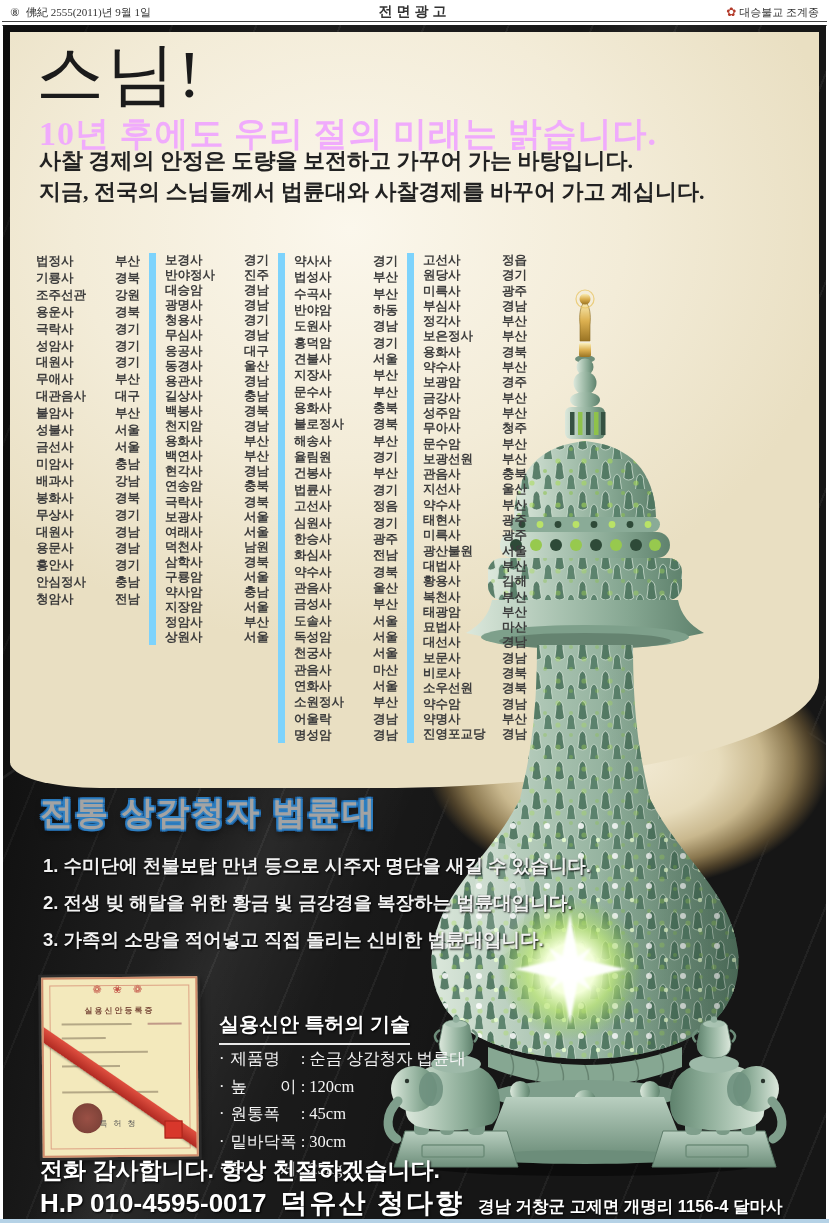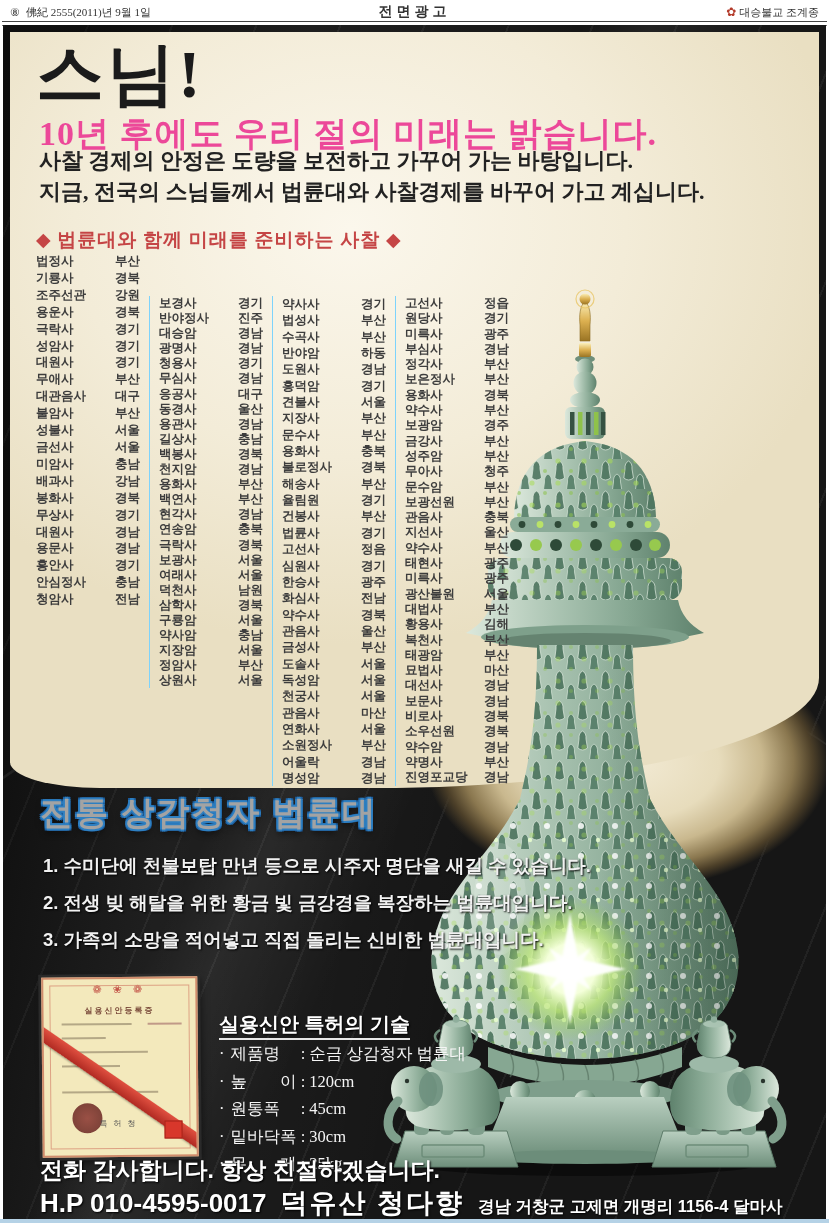--- a/index.html
+++ b/index.html
@@ -28,31 +28,31 @@
   }
   .arc{position:absolute;left:-180px;top:620px;width:1150px;height:760px;border-radius:50%;
     border-top:4px solid rgba(255,255,255,0.07);transform:rotate(-7deg);z-index:1;}
   .halo{position:absolute;left:385px;top:588px;width:480px;height:300px;border-radius:50%;z-index:2;
     background:radial-gradient(closest-side,#f2ead4 0%,#e7dcbc 38%,#c9b88e 56%,#8a774f 69%,#4d4029 77%,rgba(30,25,16,0) 84%);}
   .cream{position:absolute;top:7px;left:7px;right:7px;height:756px;z-index:3;
     background:radial-gradient(ellipse 62% 55% at 42% 26%, #fbf7ec 0%, #f3ecd8 55%, #e9dfc2 100%);
     border-bottom-left-radius:90px 26px;border-bottom-right-radius:55% 110px;}
   
   .hero-title{position:absolute;left:33px;top:4px;z-index:6;font-family:"Liberation Serif","DejaVu Serif",serif;
-    font-size:68px;font-weight:bold;color:#1b1b1b;letter-spacing:3px;}
+    font-size:68px;font-weight:normal;color:#1b1b1b;letter-spacing:3px;}
   .hero-sub{position:absolute;left:36px;top:86px;z-index:6;font-family:"Liberation Serif","DejaVu Serif",serif;
-    font-size:34px;font-weight:bold;color:#ec4899;letter-spacing:1px;}
+    font-size:34px;font-weight:bold;color:#f0abfc;letter-spacing:1px;}
   .hero-body{position:absolute;left:36px;top:120px;z-index:6;font-family:"Liberation Serif","DejaVu Serif",serif;
     font-size:22px;font-weight:bold;color:#222;line-height:31px;}
   
   .list-heading{position:absolute;left:33px;top:202px;z-index:6;font-family:"Liberation Serif","DejaVu Serif",serif;
     font-size:19px;font-weight:bold;color:#c54545;letter-spacing:1px;}
   .temple-list{position:absolute;left:24px;top:228px;z-index:6;display:flex;align-items:flex-start;}
   .temple-col{padding:0 9px;}
-  .temple-col + .temple-col{border-left:1px solid #7dd3fc;margin-top:43px;}
+  .temple-col + .temple-col{border-left:7px solid #7dd3fc;}
   .temple-row{display:flex;align-items:baseline;width:104px;font-size:12.5px;font-weight:bold;color:#3d3d3d;white-space:nowrap;}
   .c0 .temple-row{line-height:16.9px;}
   .c1 .temple-row{line-height:15.1px;}
   .c2 .temple-row{line-height:16.35px;}
   .c3 .temple-row{line-height:15.3px;}
   .t-name{display:inline-block;width:62px;text-align:justify;text-align-last:justify;}
   .t-region{margin-left:auto;}
   
   .product-heading{position:absolute;left:37px;top:766px;z-index:6;font-size:33px;font-weight:800;color:#a3a3a3;letter-spacing:2px;
     text-shadow:2px 0 0 #2e7fc1,-2px 0 0 #2e7fc1,0 2px 0 #2e7fc1,0 -2px 0 #2e7fc1,2px 2px 0 #1c5fa0,-2px 2px 0 #1c5fa0,2px -2px 0 #1c5fa0,-2px -2px 0 #1c5fa0,0 4px 7px rgba(0,0,0,0.7);}
@@ -65,21 +65,21 @@
   .cert-flourish{position:absolute;top:4px;left:0;right:0;text-align:center;color:#c4574a;font-size:11px;letter-spacing:4px;}
   .cert-title{position:absolute;top:26px;left:0;right:0;text-align:center;font-size:8px;font-weight:bold;color:#7a4a3a;letter-spacing:2px;}
   .cert-line{position:absolute;left:18px;height:2px;background:#b4a886;}
   .cert-line.r{left:auto;right:14px;background:#c09a88;}
   .cert-ribbon{position:absolute;width:260px;height:13px;background:linear-gradient(#e05040,#b02a22);left:-60px;top:98px;transform:rotate(35deg);box-shadow:0 1px 2px rgba(0,0,0,.3);}
   .cert-seal{position:absolute;left:28px;bottom:22px;width:30px;height:30px;border-radius:50%;background:radial-gradient(#8a3530,#5d1f1c);opacity:.85;}
   .cert-stamp{position:absolute;right:14px;bottom:16px;width:16px;height:16px;background:#d8372b;border:1px solid #a32318;}
   .cert-footer{position:absolute;bottom:26px;left:0;right:0;text-align:center;font-size:8px;letter-spacing:6px;color:#555;}
   
   .patent{position:absolute;left:216px;top:986px;z-index:6;color:#fff;}
-  .patent-heading{font-size:20px;font-weight:800;border-bottom:2px solid #e8e8e8;display:inline-block;
+  .patent-heading{font-size:20px;font-weight:800;border-bottom:2px solid #e8e8e8;padding-bottom:5px;display:inline-block;
     text-shadow:1px 1px 2px #000;}
   .specs{margin-top:0;font-family:"Liberation Serif","DejaVu Serif",serif;font-size:16.5px;line-height:27.5px;color:#f5f5f5;}
   .spec-label{display:inline-block;min-width:66px;text-align:justify;text-align-last:justify;}
   .spec-bullet{margin-right:6px;}
   
   .contact-msg{position:absolute;left:37px;top:1130px;z-index:7;font-size:23px;font-weight:bold;color:#fff;text-shadow:1px 1px 2px #000;}
   .contact-line{position:absolute;left:37px;top:1160px;z-index:7;display:flex;align-items:baseline;gap:14px;color:#fff;white-space:nowrap;
     text-shadow:1px 1px 2px #000;}
   .c-phone{font-size:26px;font-weight:bold;letter-spacing:0.5px;}
   .c-mobile{font-size:26px;font-weight:bold;}
@@ -111,21 +111,20 @@
   <div class="halo"></div>
   <div class="cream"></div>
 
   <div class="hero-title">스님!</div>
   <div class="hero-sub">10년 후에도 우리 절의 미래는 밝습니다.</div>
   <div class="hero-body">
       <div>사찰 경제의 안정은 도량을 보전하고 가꾸어 가는 바탕입니다.</div>
       <div>지금, 전국의 스님들께서 법륜대와 사찰경제를 바꾸어 가고 계십니다.</div>
     </div>
 
-  <div class="list-heading">◆ 법륜대와 함께 미래를 준비하는 사찰 ◆</div>
   <div class="temple-list">
     <div class="temple-col c0">
         <div class="temple-row">
           <span class="t-name">법정사</span>
           <span class="t-region">부산</span>
         </div>
         <div class="temple-row">
           <span class="t-name">기룡사</span>
           <span class="t-region">경북</span>
         </div>

